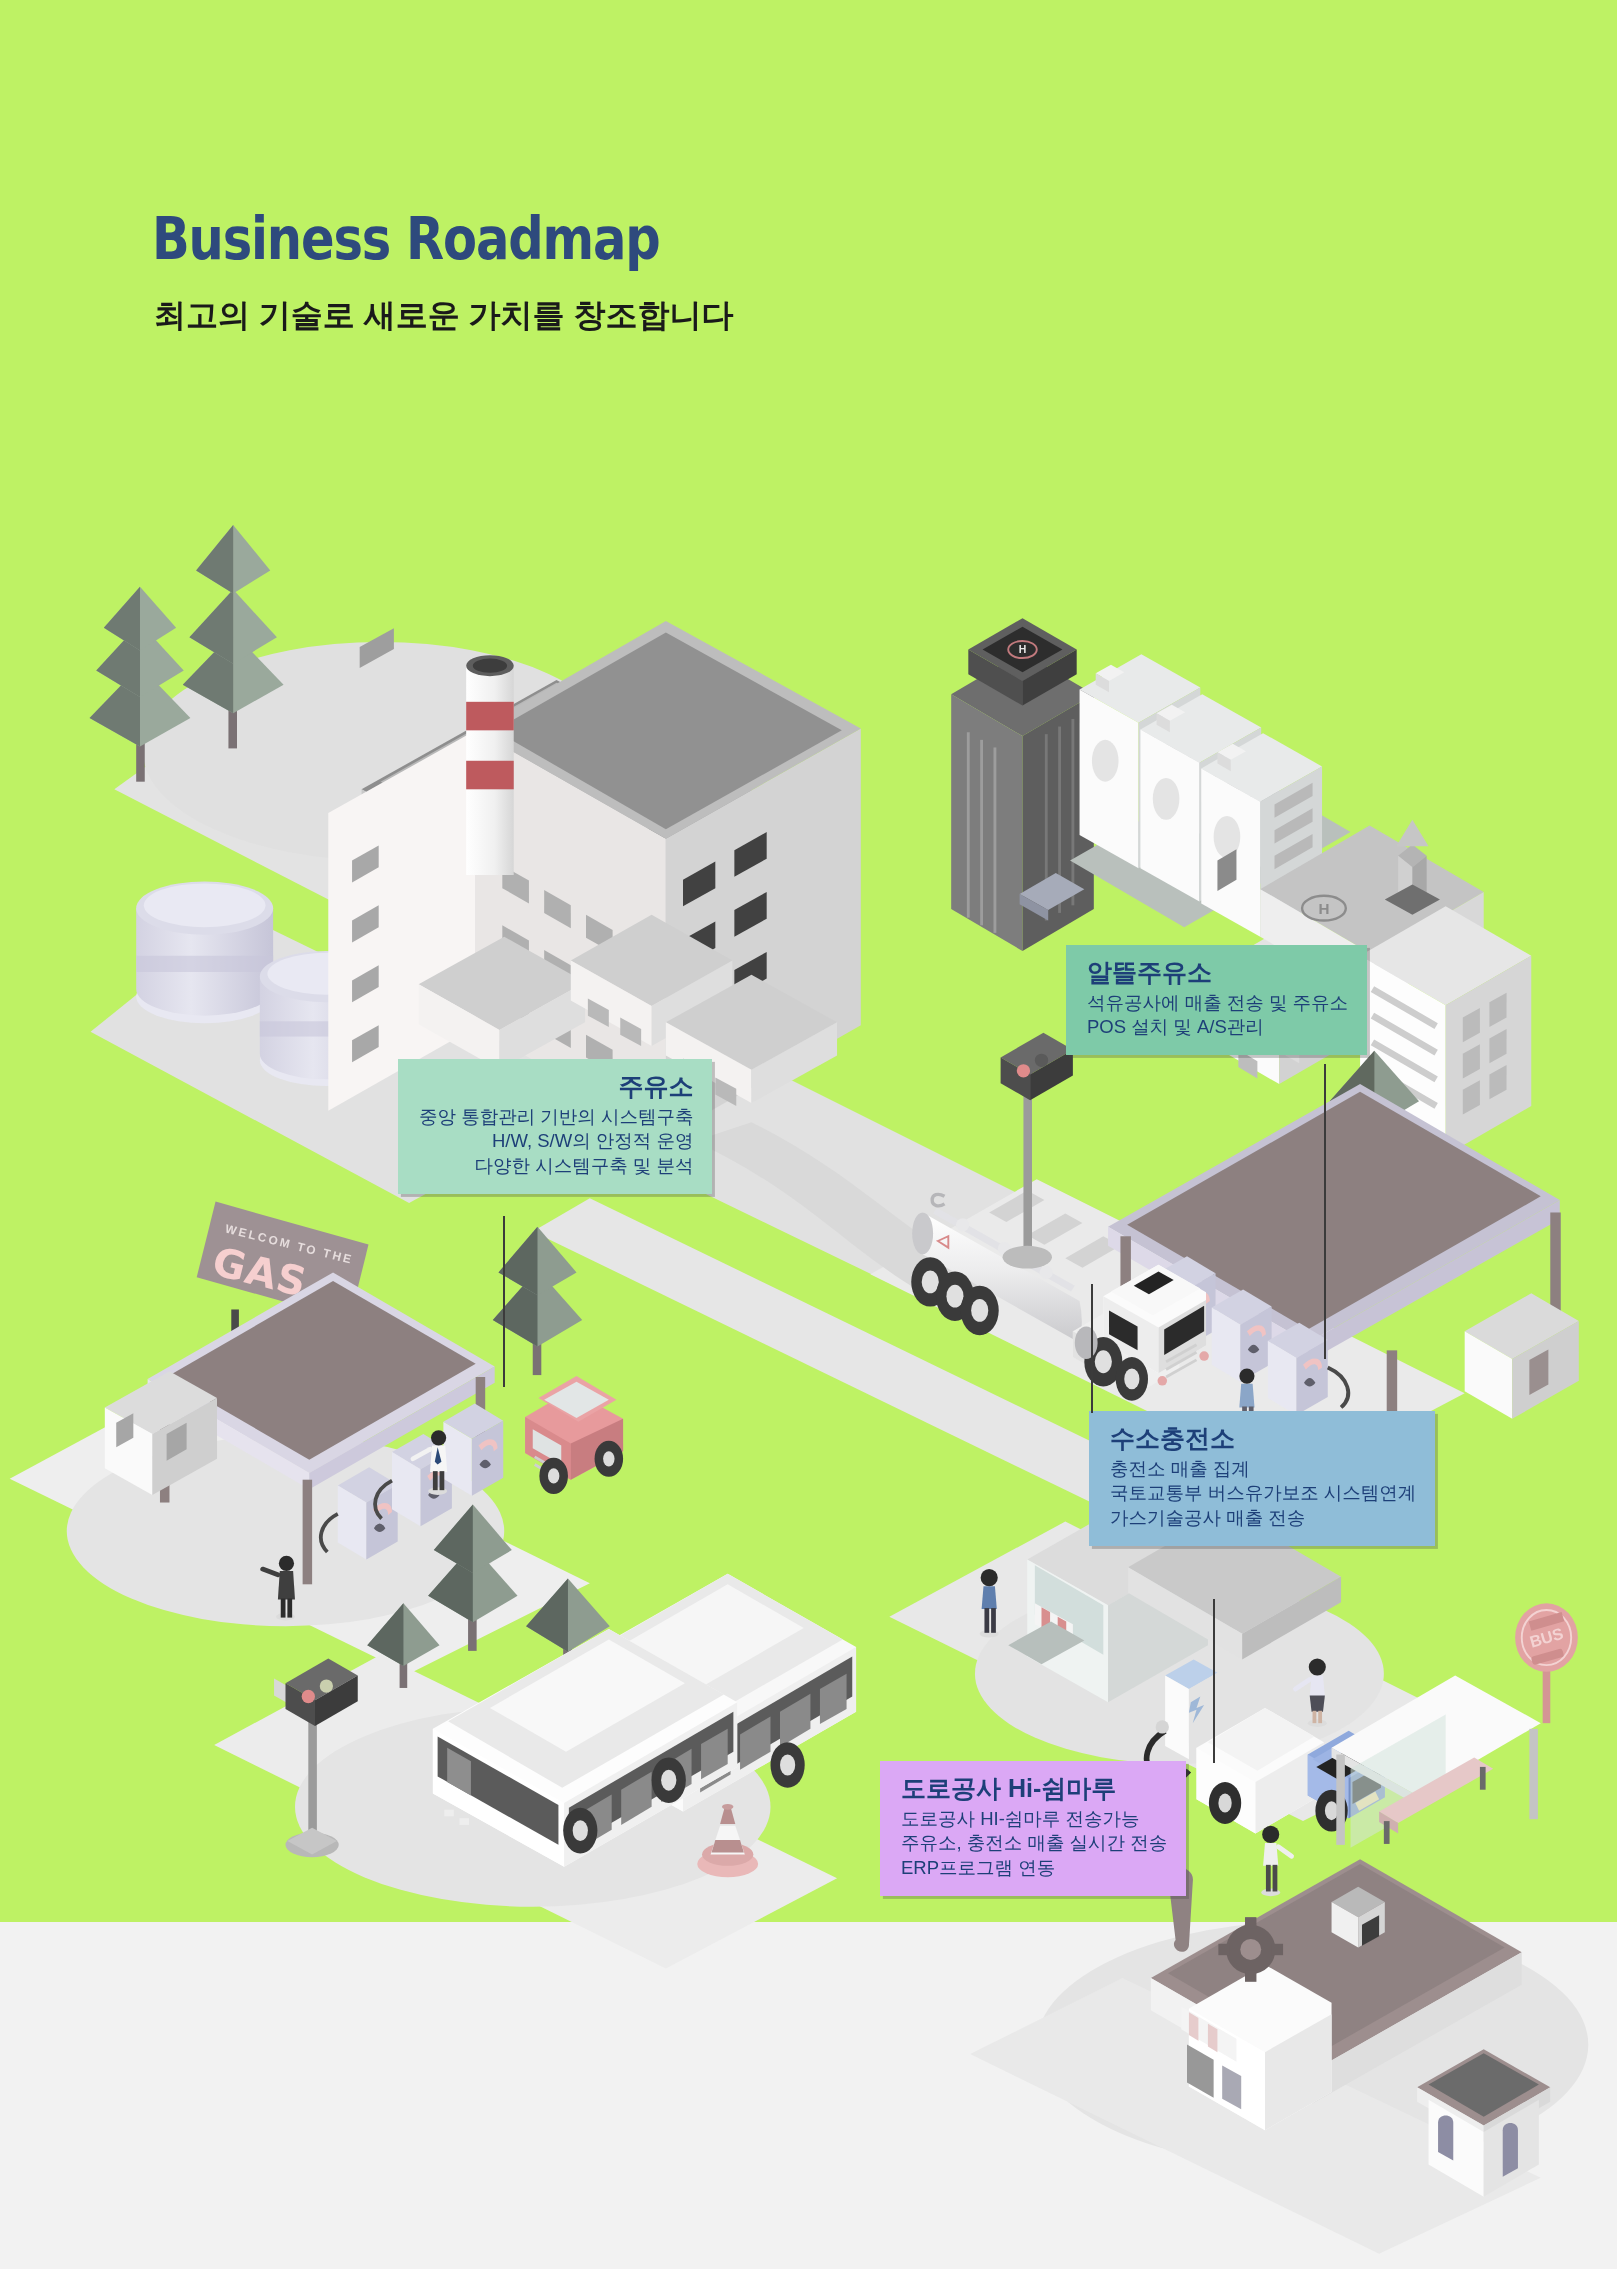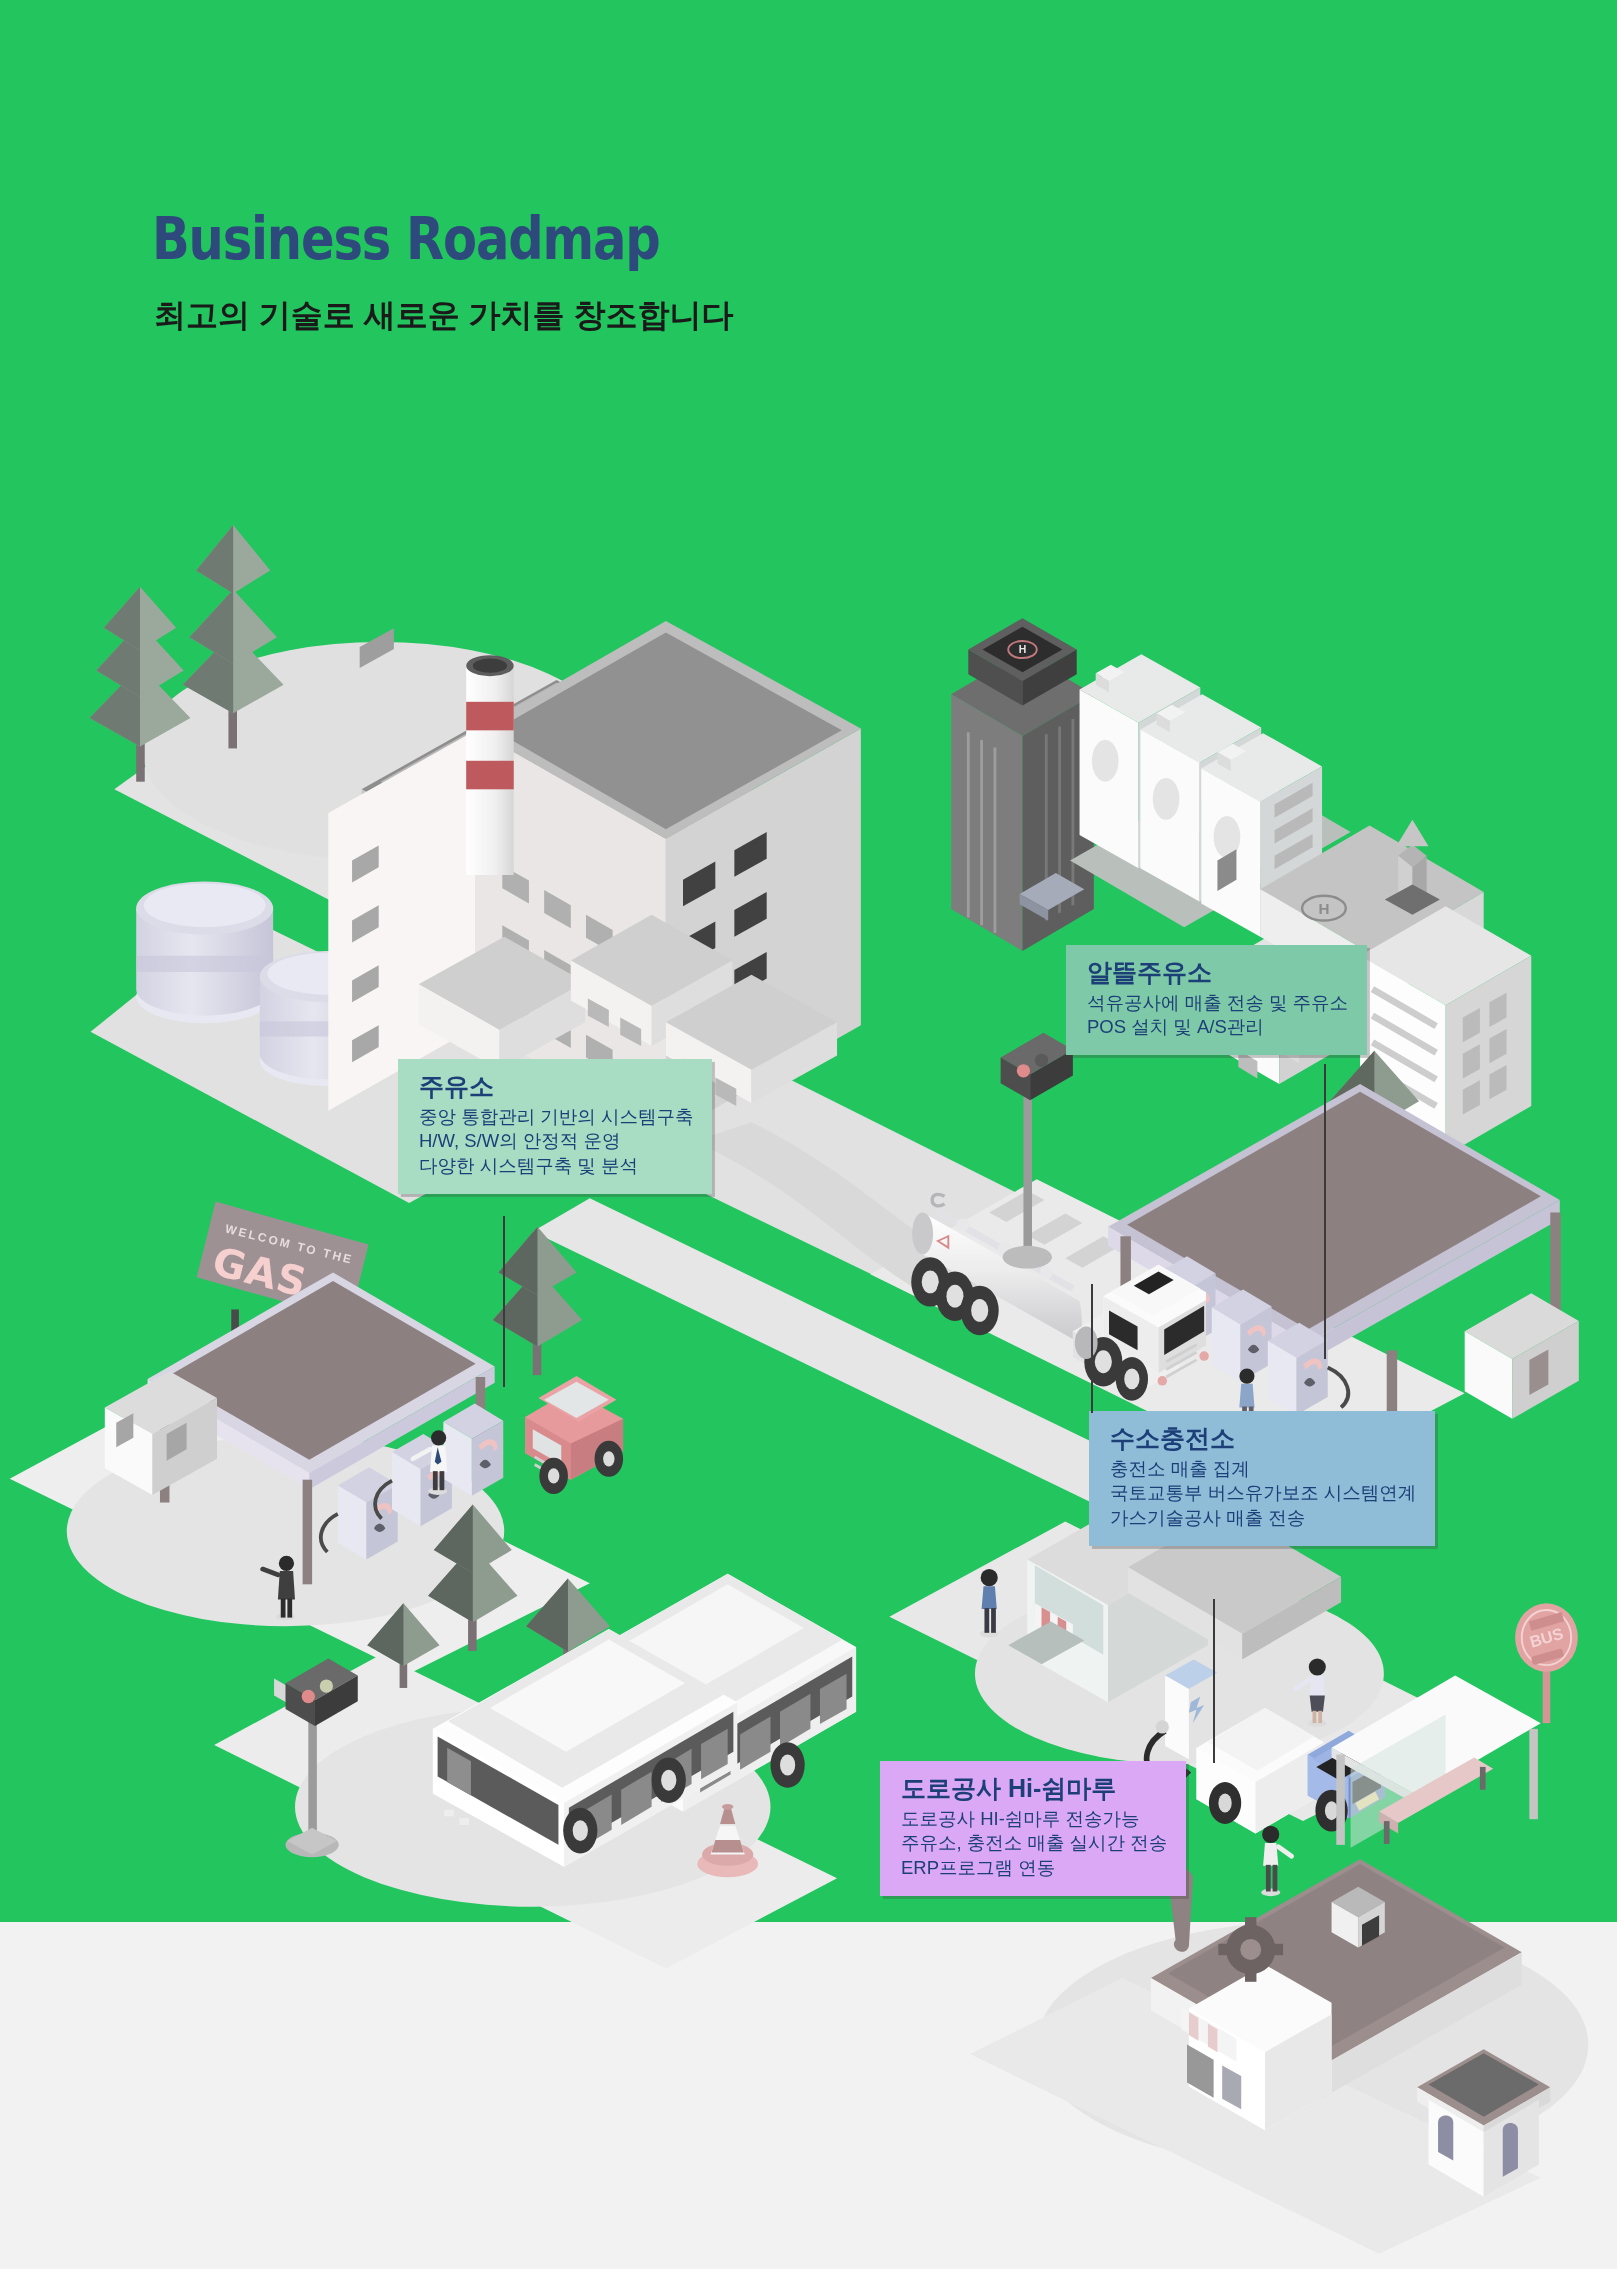--- a/index.html
+++ b/index.html
@@ -3,21 +3,21 @@
 <meta charset="utf-8">
 <title>Business Roadmap</title>
 <style>
   * { box-sizing: border-box; margin: 0; padding: 0; }
   html, body {
     width: 1618px; height: 2269px;
     background: #f2f2f2;
     font-family: "Liberation Sans", "DejaVu Sans", sans-serif;
     overflow: hidden;
   }
-  #page { position: relative; width: 1618px; height: 1922px; background: #22c55e; }
+  #page { position: relative; width: 1618px; height: 1922px; background: #bef264; }
 
   
   #header { position: absolute; left: 152px; top: 204px; }
   #title {
     font-family: "DejaVu Sans", sans-serif;
     font-size: 59px; font-weight: 700; color: #2e4a7d;
     letter-spacing: -1.4px;
     transform: scaleX(0.84); transform-origin: left center;
     white-space: nowrap;
   }
@@ -44,21 +44,21 @@
   }
   .callout .bd {
     font-size: 18.5px; color: #1d3f78; line-height: 1.33;
     white-space: nowrap; font-weight: 400;
   }
   .callout .stem {
     position: absolute; width: 2.4px; background: #3b3b3b; z-index: 39;
   }
 
   .c-blue   .box { background: #8fbdd8; }
-  .c-mint   .box { background: #a8ddc4; }
+  .c-mint   .box { background: #a8ddc4; text-align: right; }
   .c-green  .box { background: #7ecaa8; }
   .c-tan    .box { background: #e2bd95; }
   .c-purple .box { background: #dba8f5; margin-left: 48px; }
 
   
   #cal-0 { left: 233px;  top: 488px;  }
   #cal-0 .stem { left: 354px; top: 131px; height: 211px; }
 
   #cal-1 { left: 398px;  top: 1059px; }
   #cal-1 .stem { left: 105px; top: 157px; height: 171px; }

